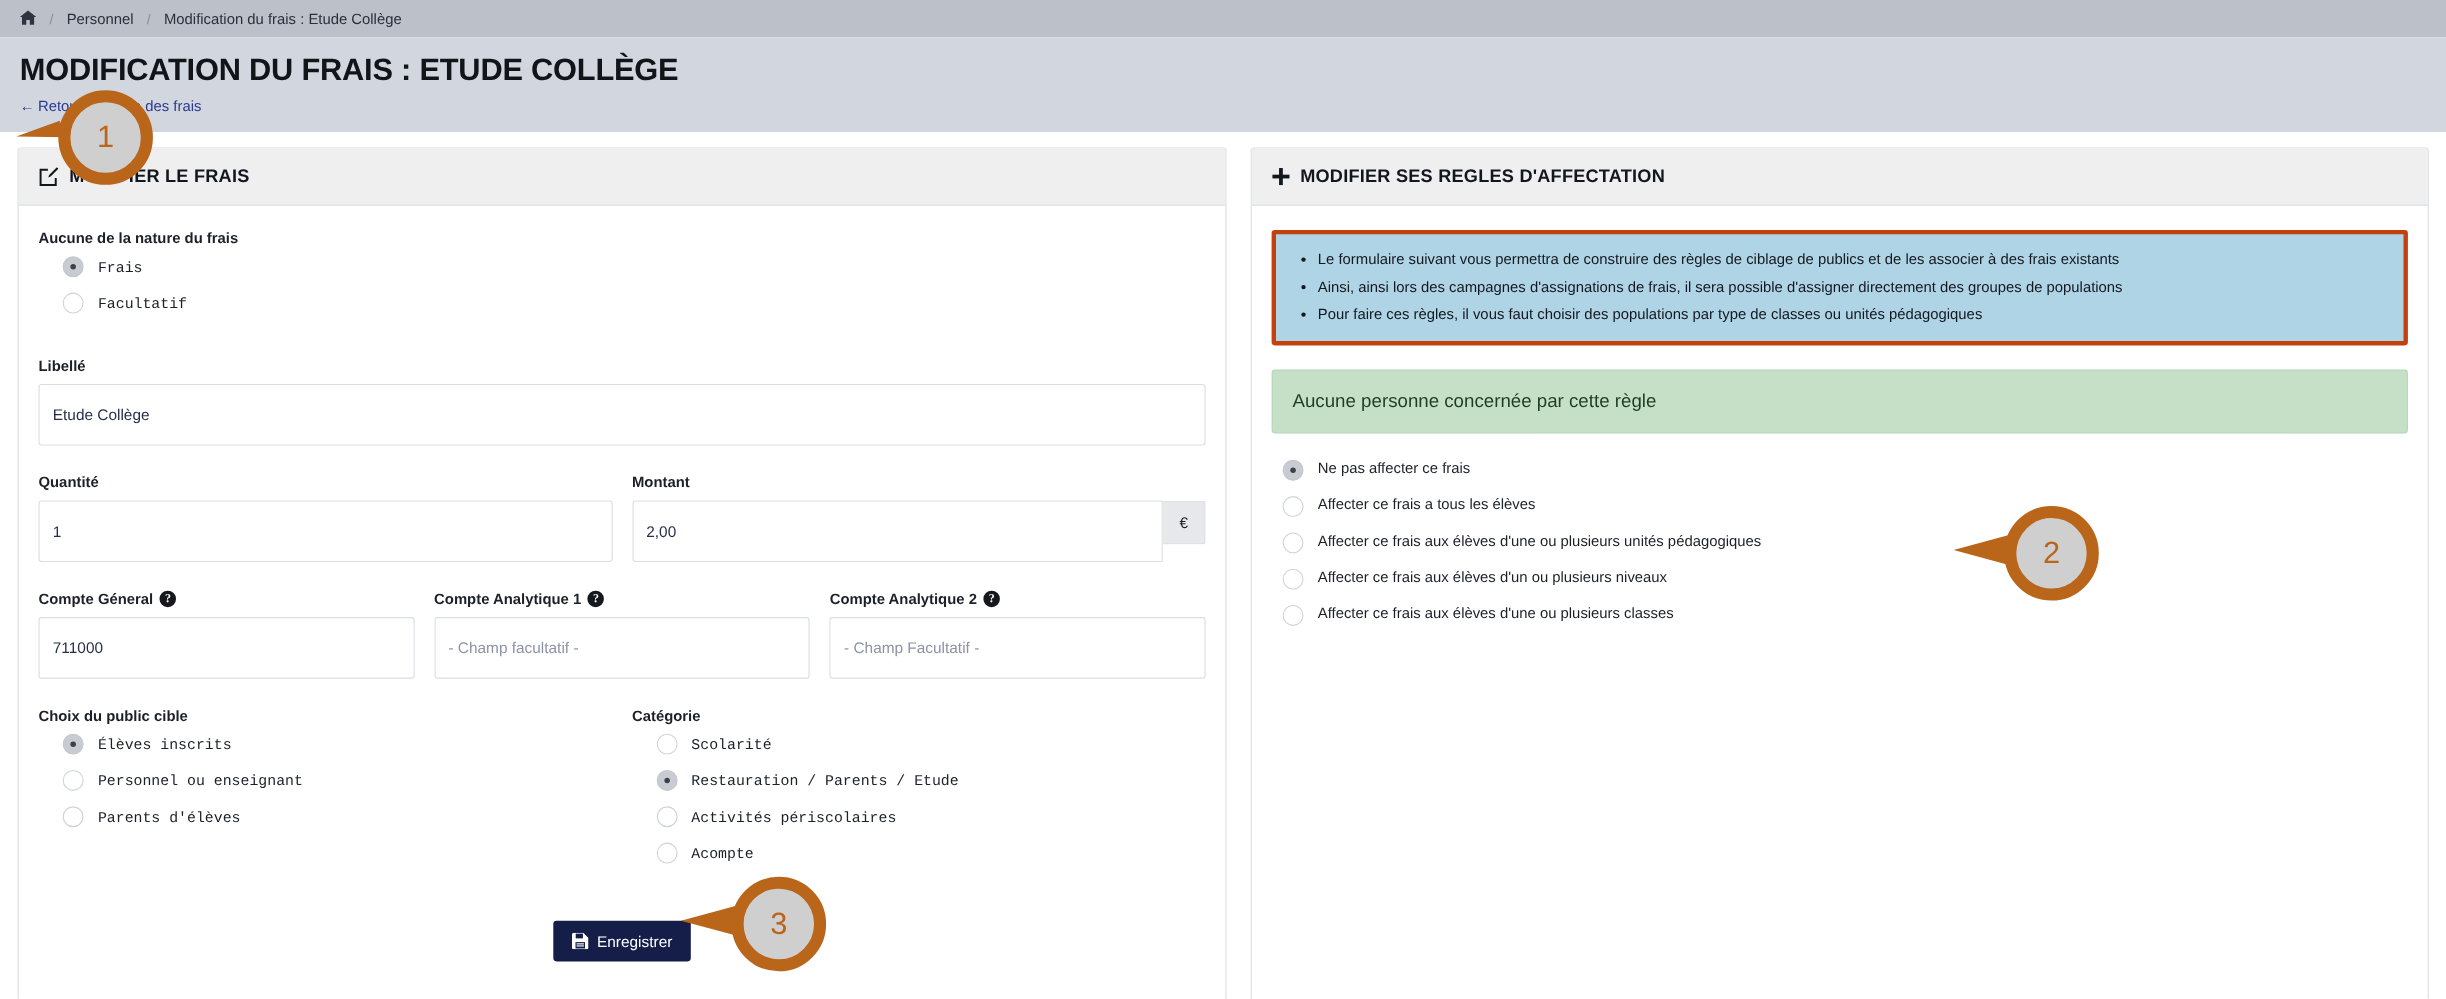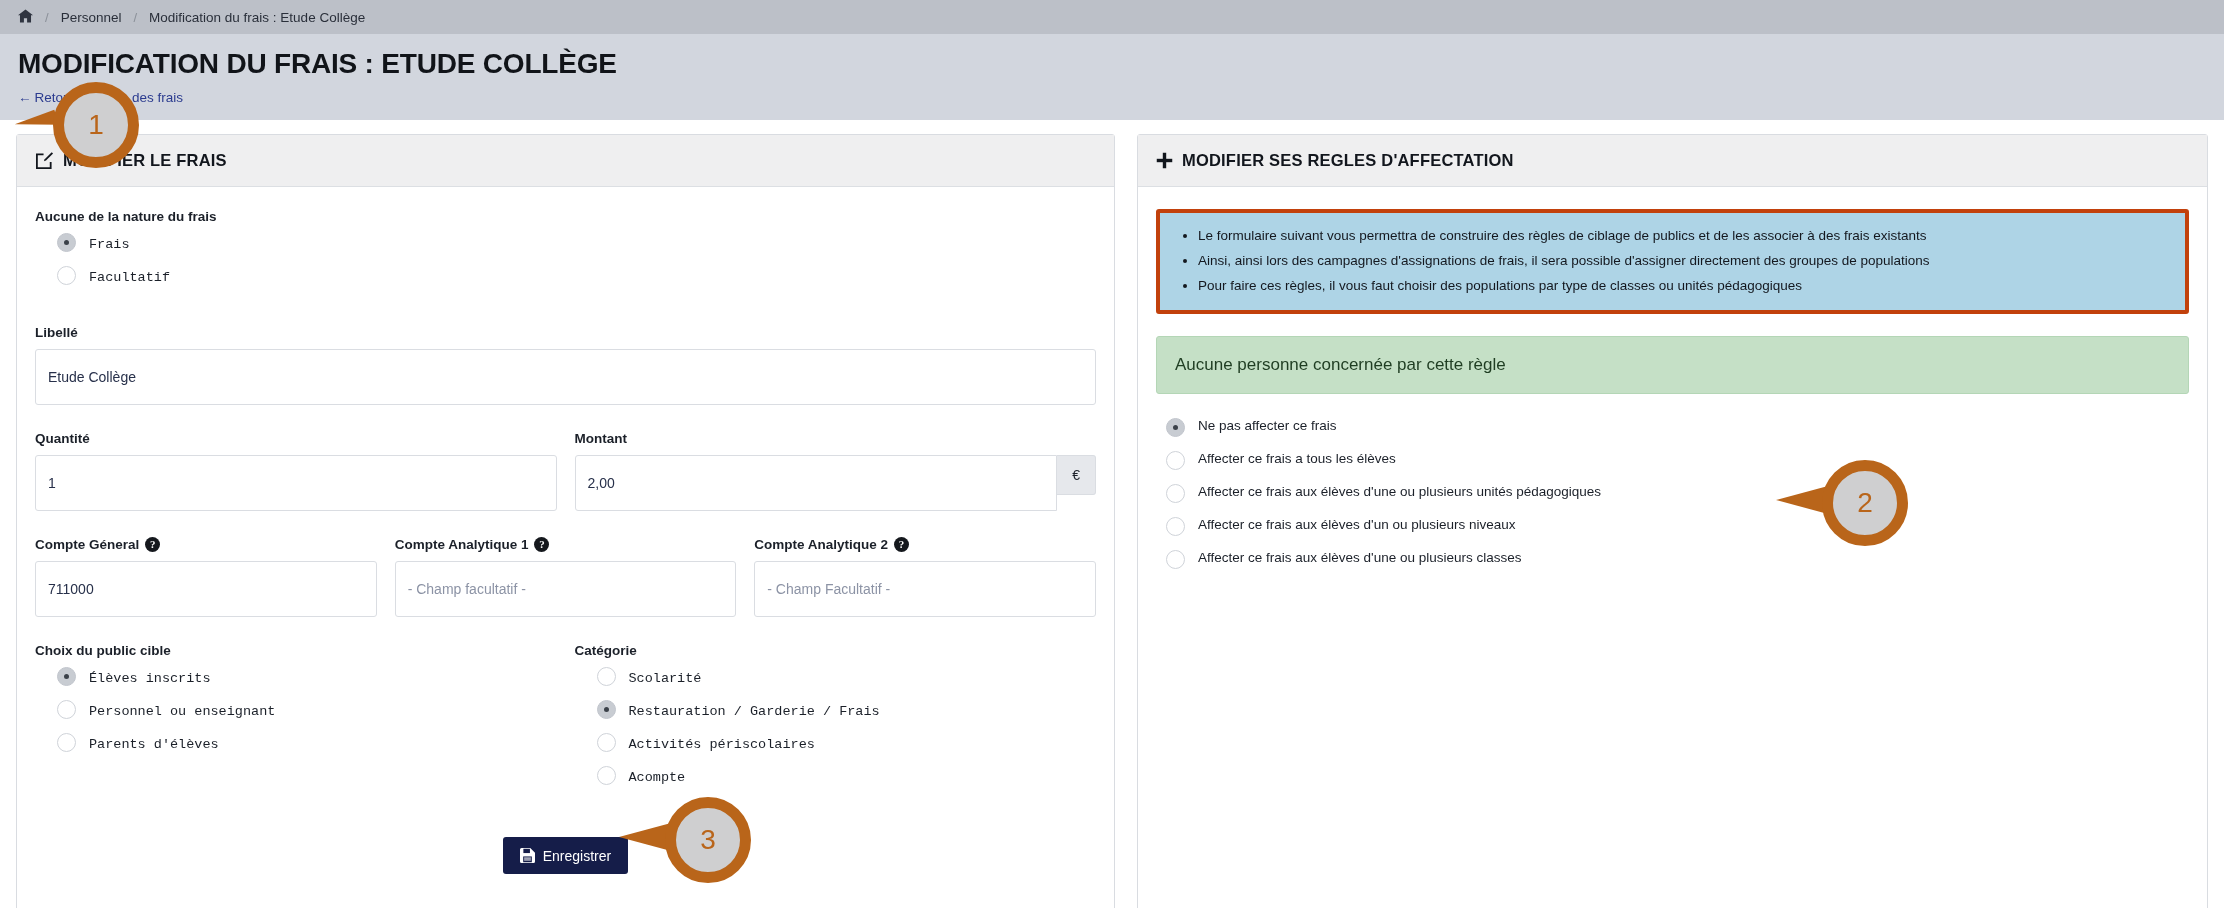--- a/index.html
+++ b/index.html
@@ -392,21 +392,21 @@
           </div>
         </div>
         <div class="col">
           <div class="field-label">Catégorie</div>
           <div class="radio-row">
             <span class="radio"></span>
             <span class="radio-label">Scolarité</span>
           </div>
           <div class="radio-row">
             <span class="radio checked"></span>
-            <span class="radio-label">Restauration / Garderie / Frais</span>
+            <span class="radio-label">Restauration / Parents / Etude</span>
           </div>
           <div class="radio-row">
             <span class="radio"></span>
             <span class="radio-label">Activités périscolaires</span>
           </div>
           <div class="radio-row">
             <span class="radio"></span>
             <span class="radio-label">Acompte</span>
           </div>
         </div>

